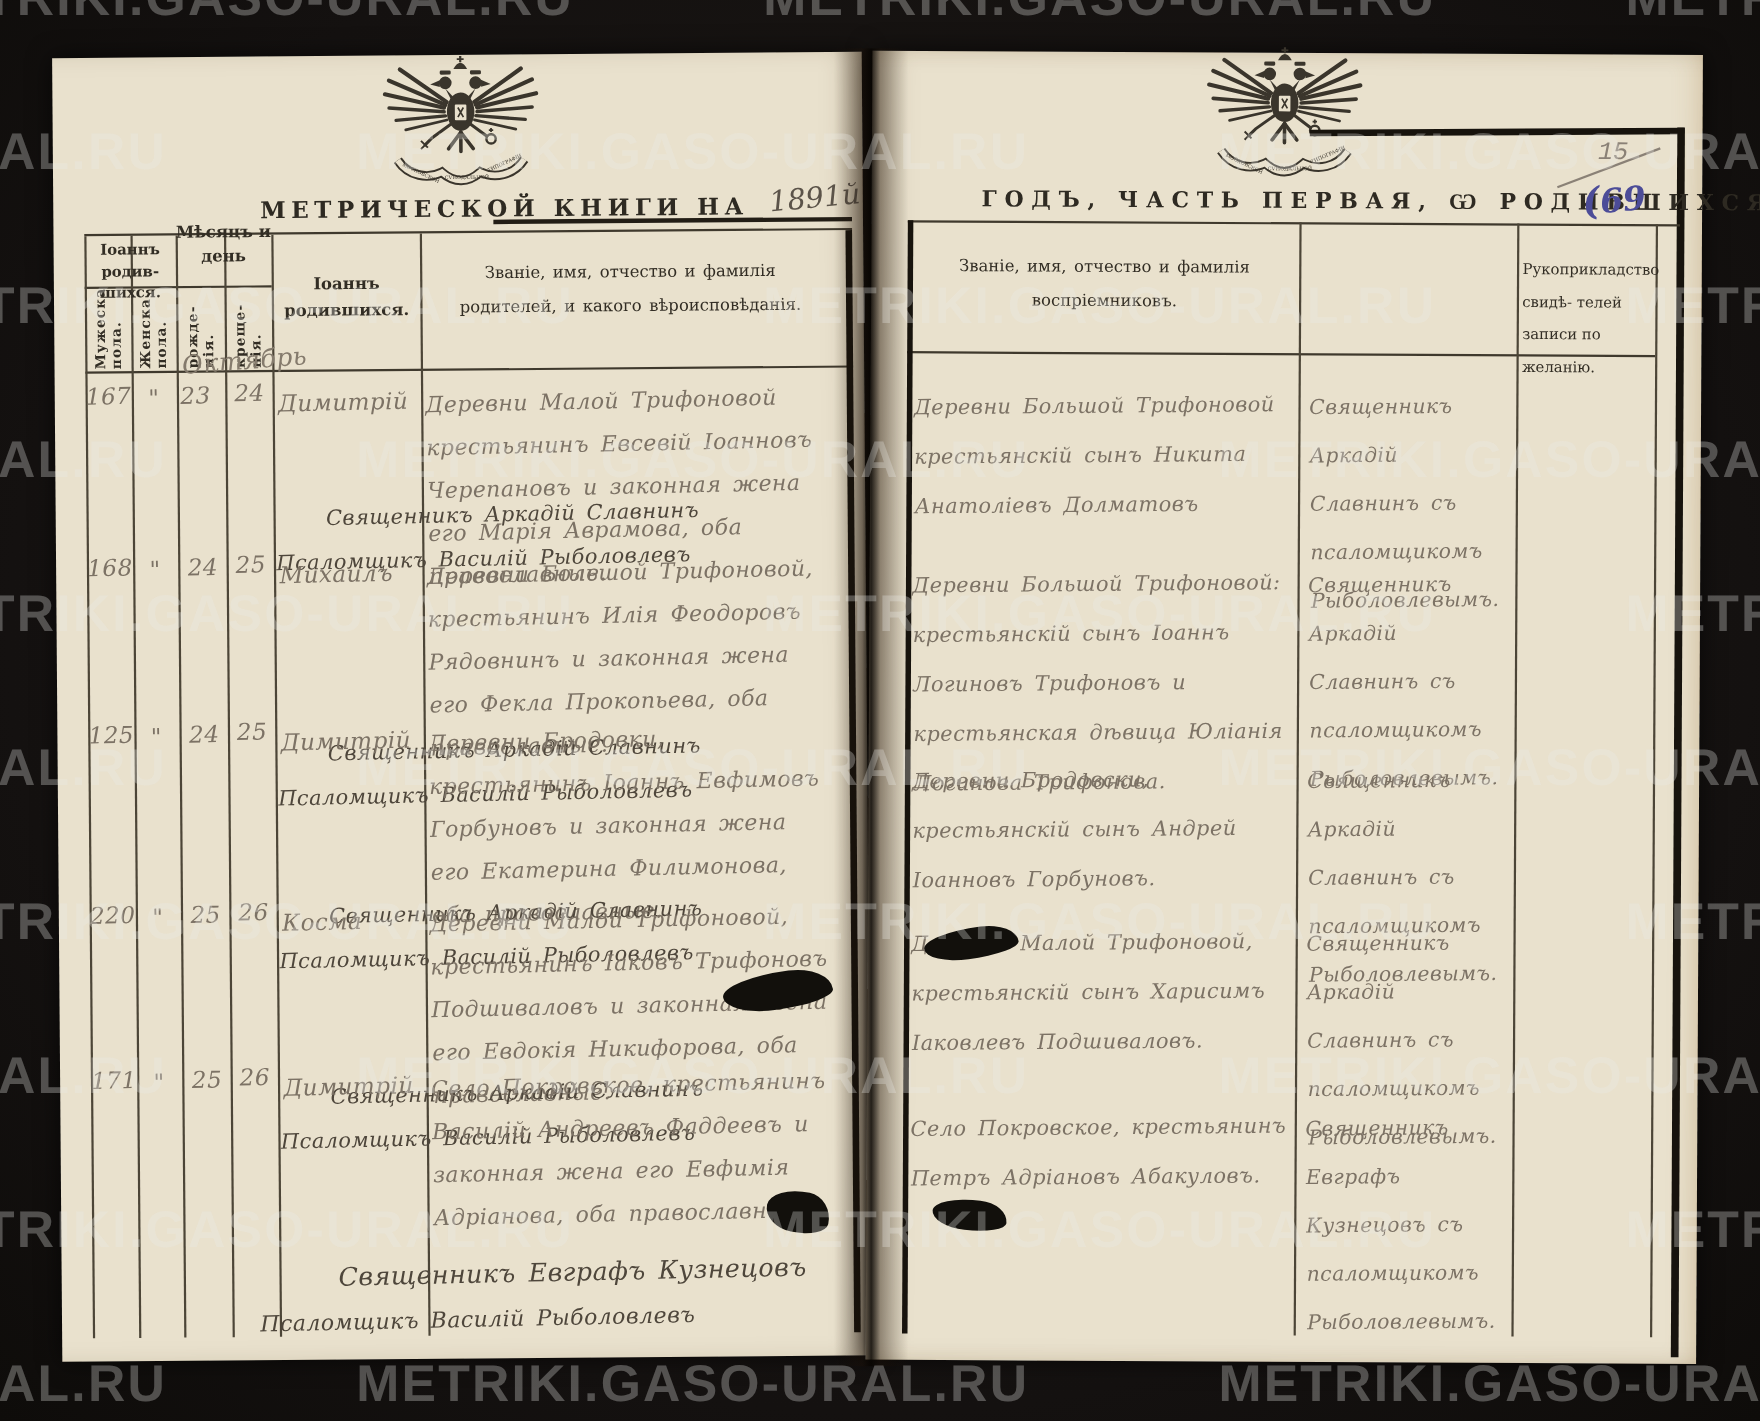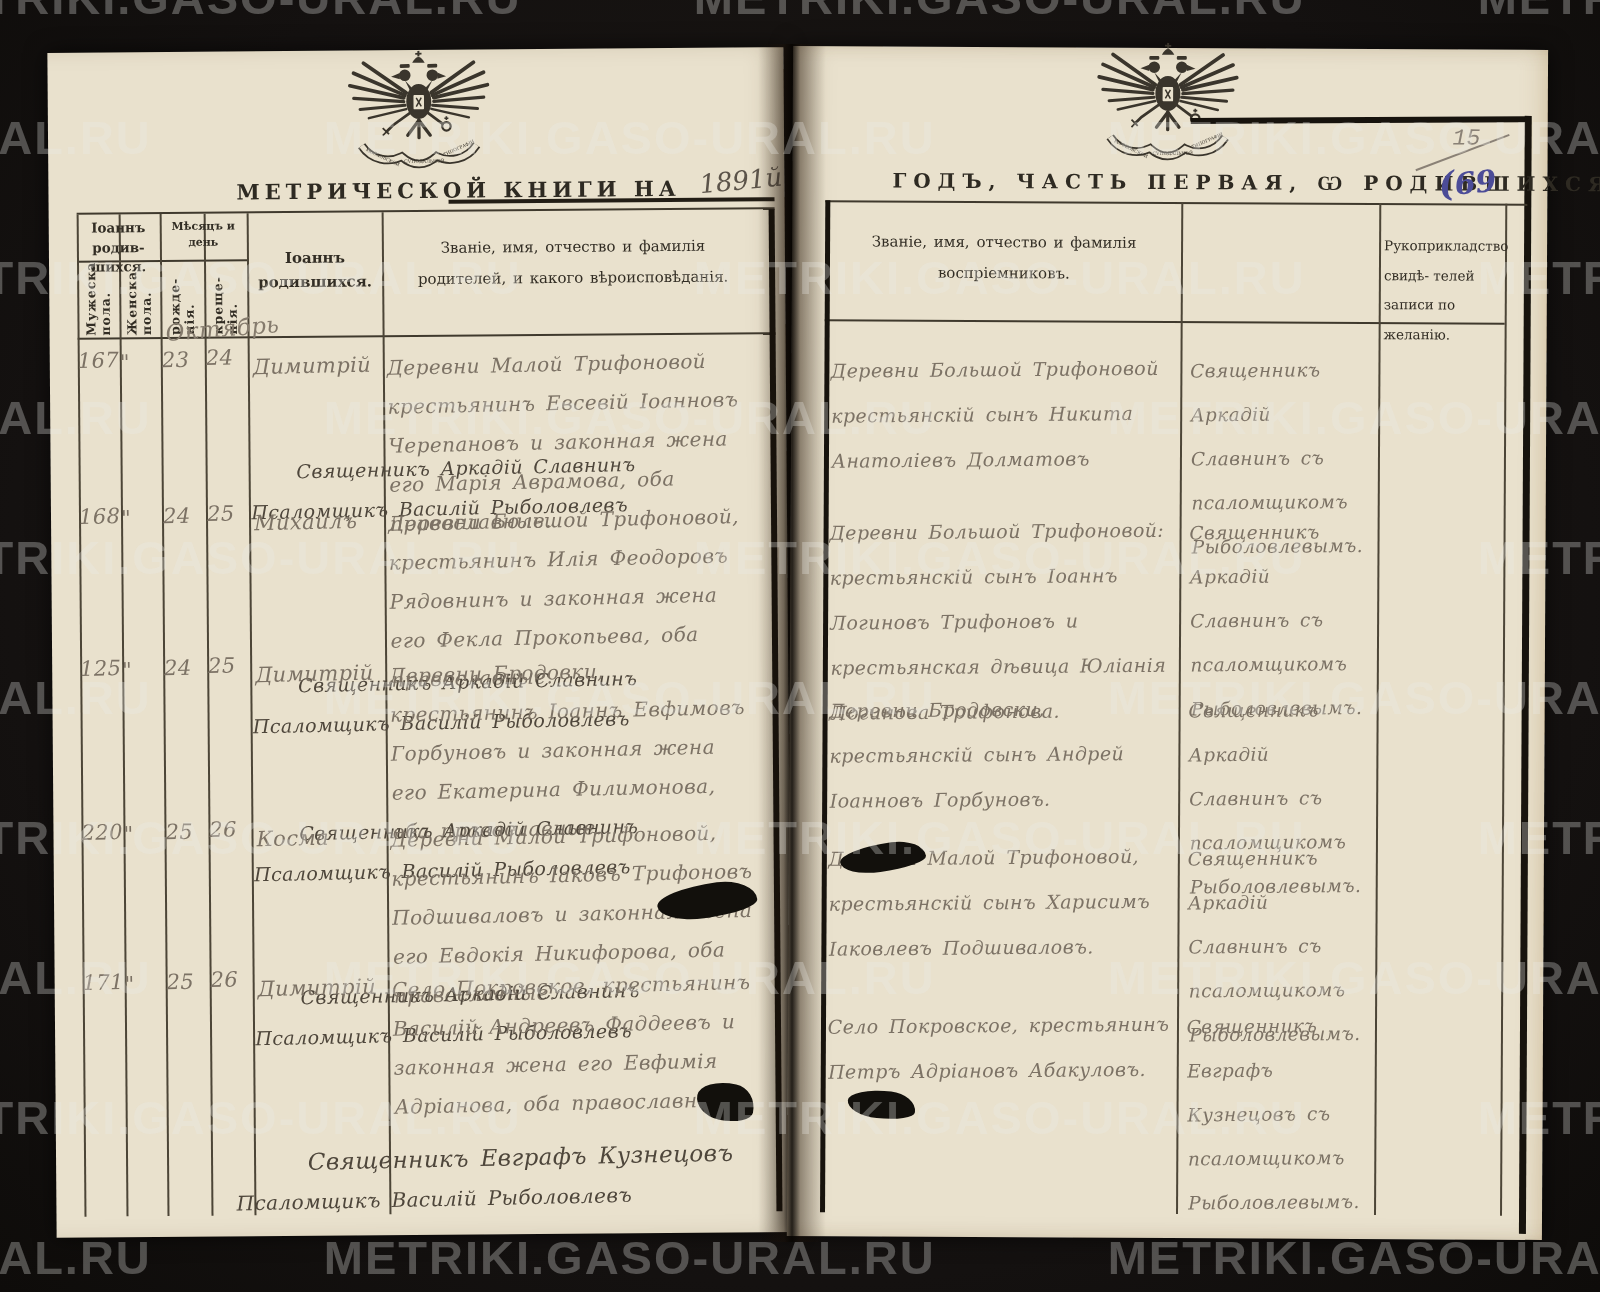--- a/index.html
+++ b/index.html
@@ -22,21 +22,21 @@
   .hl{position:absolute;height:2px;background:#3f392d;}
   .thick{background:#17130d;}
   .print{position:absolute;color:#322d24;text-align:center;}
   .title{font-weight:bold;font-size:21px;letter-spacing:5px;white-space:nowrap;color:#2e2a22;}
   .hdr{font-size:15px;line-height:2.05;word-spacing:2px;}
   .vbox{position:absolute;display:flex;align-items:center;justify-content:center;}
   .vbox span{writing-mode:vertical-rl;transform:rotate(180deg);font-size:12.5px;font-weight:bold;color:#322d24;line-height:1.15;letter-spacing:1px;}
   .hw{position:absolute;font-style:italic;color:#7c7265;font-size:20px;line-height:39px;
       word-spacing:4px;letter-spacing:.4px;transform:rotate(-0.8deg);}
   .hw-ink{color:#4e463b;}
-  .num{width:42px;font-size:21px;line-height:1;}
+  .num{width:42px;text-align:center;font-size:21px;line-height:1;}
   .clergy{white-space:nowrap;font-size:19px;line-height:40px;}
   .clergy .l2{margin-left:-46px;}
   .god{left:40px;width:345px;font-size:19px;line-height:45px;}
   .off{left:400px;width:184px;font-size:18.5px;line-height:44px;}
   .blot{position:absolute;z-index:2;background:#12100c;
         border-radius:62% 38% 55% 45% / 48% 64% 36% 52%;}
   #wm-layer{position:absolute;left:0;top:0;width:1600px;height:1292px;z-index:6;pointer-events:none;overflow:hidden;}
   .wm-row{position:absolute;white-space:nowrap;font-family:"Liberation Sans", sans-serif;
           font-weight:bold;font-size:47px;letter-spacing:2px;color:rgba(236,236,232,.30);}
   .wm-row span{margin-right:172px;}
@@ -123,21 +123,21 @@
 
     <div class="vl" style="left:28px;top:162px;height:1002px;"></div>
     <div class="vl" style="left:70px;top:162px;height:1002px;"></div>
     <div class="vl" style="left:111px;top:162px;height:1002px;"></div>
     <div class="vl" style="left:155px;top:162px;height:1002px;"></div>
     <div class="vl" style="left:198px;top:162px;height:1002px;"></div>
     <div class="vl" style="left:333px;top:162px;height:1002px;"></div>
     <div class="vl thick" style="left:720px;top:162px;height:1002px;width:6px;"></div>
 
     <div class="print" style="left:28px;top:166px;width:83px;font-size:13.5px;font-weight:bold;line-height:1.45;">Іоаннъ родив- шихся.</div>
-    <div class="print" style="left:111px;top:167px;width:87px;font-size:11px;font-weight:bold;line-height:1.45;">Мѣсяцъ и день</div>
+    <div class="print" style="left:111px;top:149px;width:87px;font-size:15px;font-weight:bold;line-height:1.45;">Мѣсяцъ и день</div>
     <div class="vbox" style="left:28px;top:210px;width:42px;height:73px;">
         <span>Мужеска пола.</span>
       </div>
     <div class="vbox" style="left:70px;top:210px;width:41px;height:73px;">
         <span>Женска пола.</span>
       </div>
     <div class="vbox" style="left:111px;top:210px;width:44px;height:73px;">
         <span>рожде- нія.</span>
       </div>
     <div class="vbox" style="left:155px;top:210px;width:43px;height:73px;">

